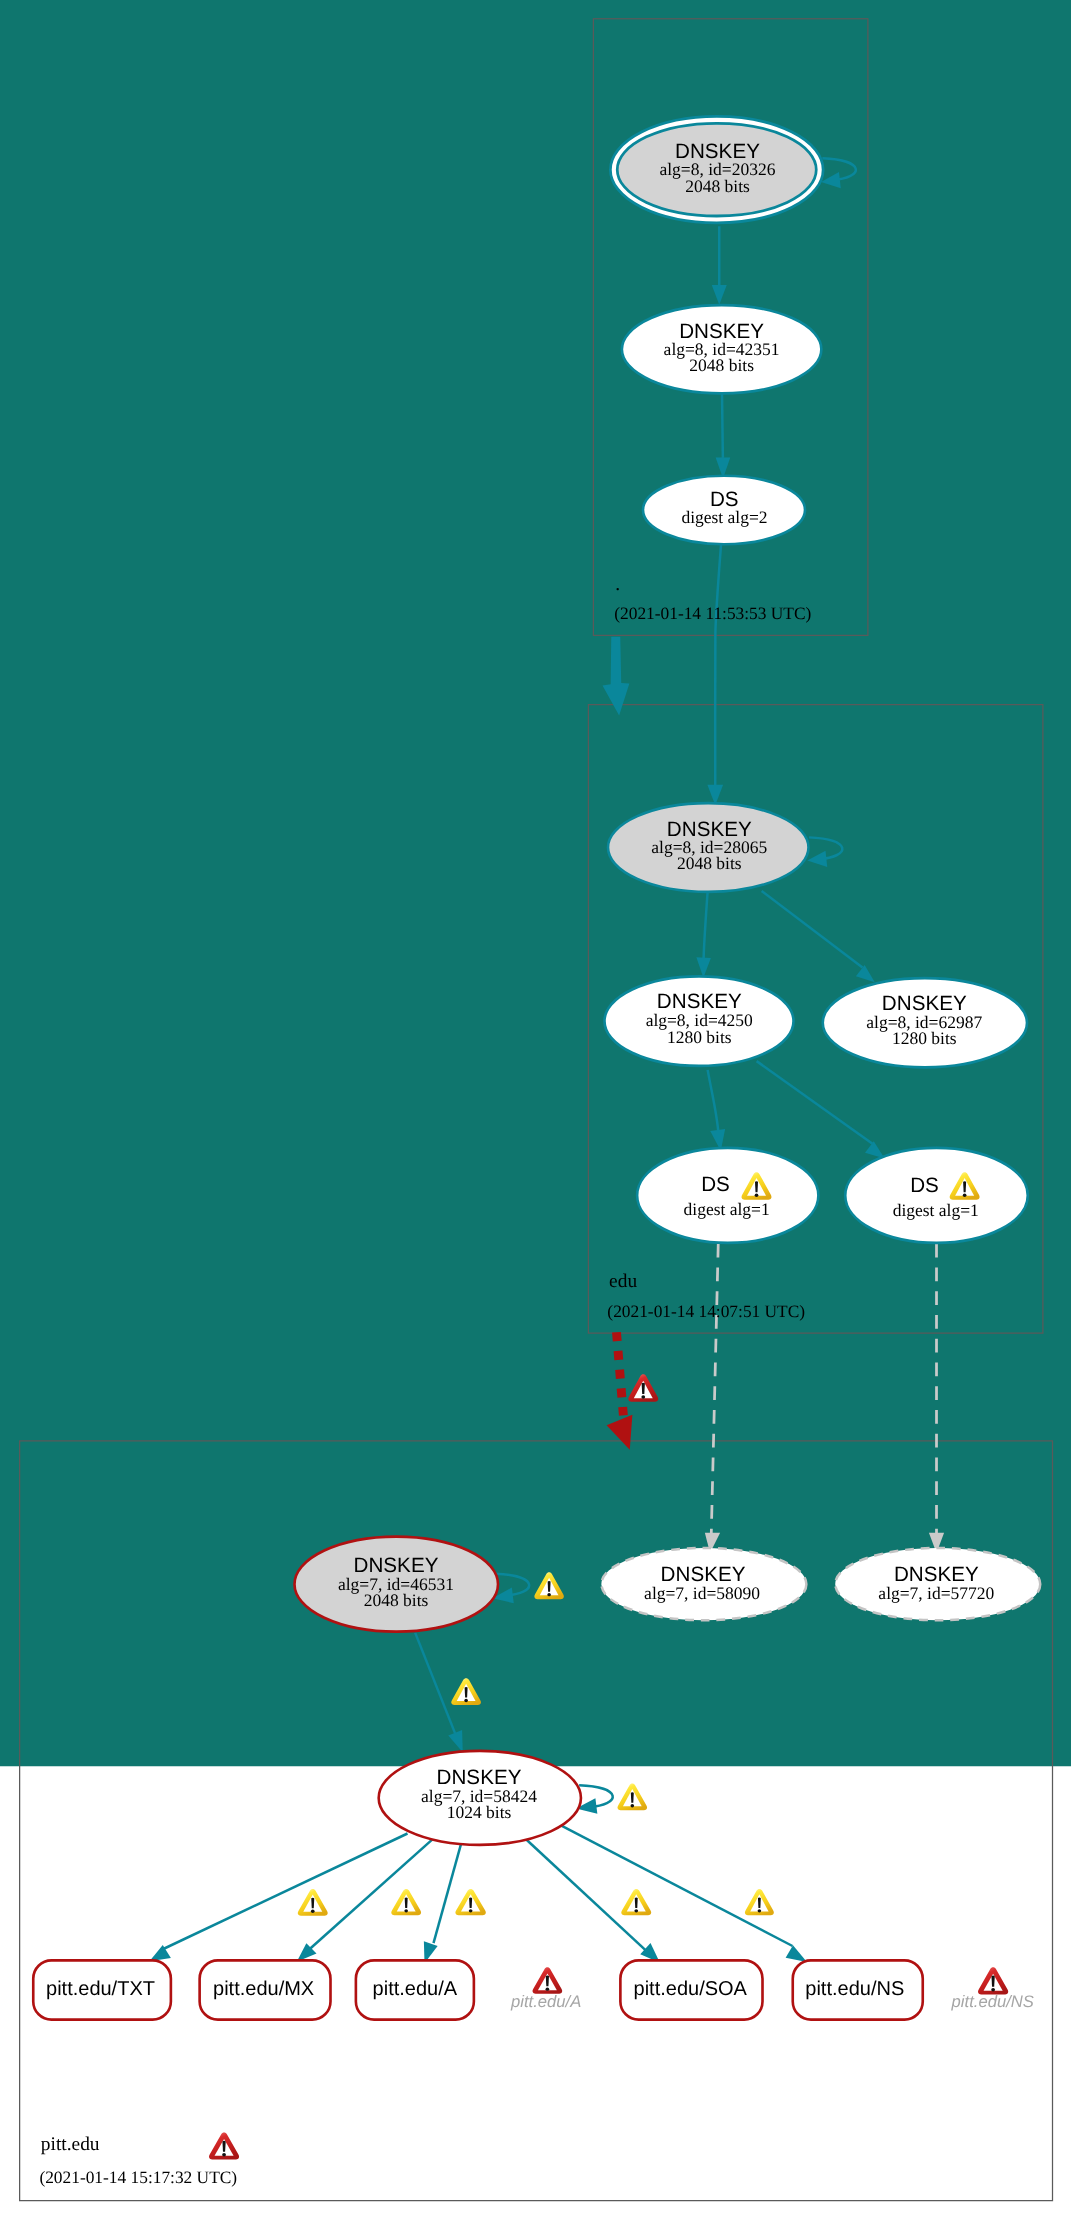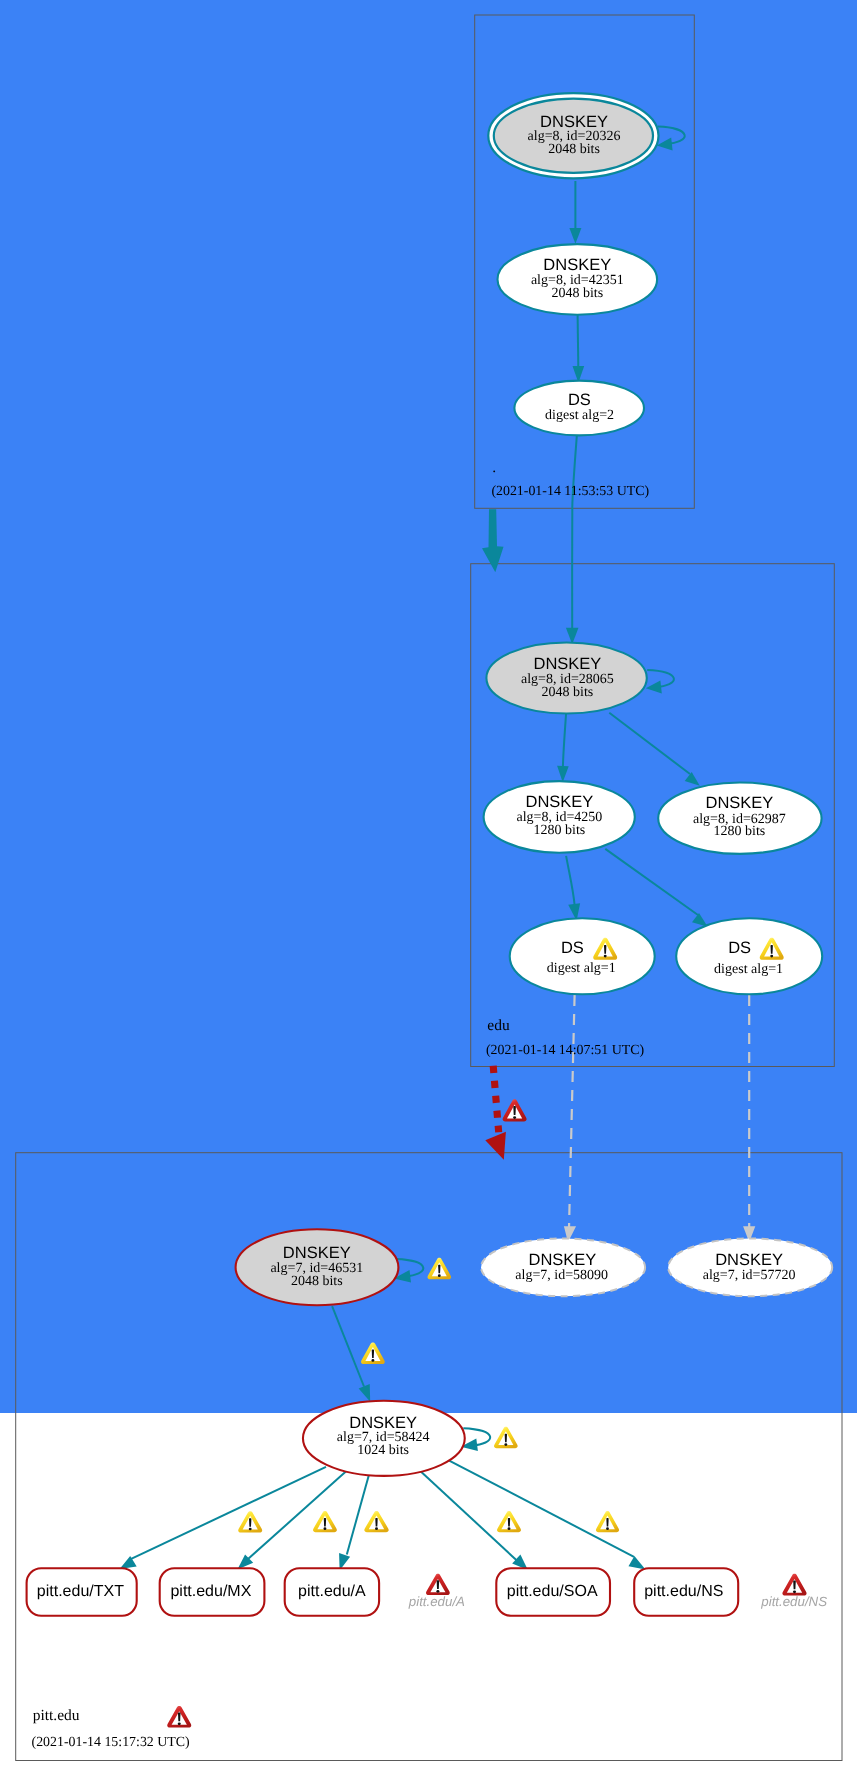--- a/index.html
+++ b/index.html
@@ -1,18 +1,18 @@
 <!DOCTYPE html>
 <html><head>
 <meta charset="utf-8">
 <title>DNSSEC Authentication Chain</title>
 <style>
   html,body{margin:0;padding:0;background:#ffffff;-webkit-font-smoothing:antialiased;text-rendering:geometricPrecision;}
   body{width:857px;height:1776px;overflow:hidden;font-family:"Liberation Sans",sans-serif;}
-  #stage{position:relative;width:857px;height:1413px;background:#3b82f6;}
+  #stage{position:relative;width:857px;height:1413px;background:#0f766e;}
   svg#diagram{display:block;}
   .zbox{fill:none;stroke:#5a5a5a;stroke-width:1;}
   .tsans{font-family:"Liberation Sans",sans-serif;fill:#000000;font-size:16.5px;}
   .tserif{font-family:"Liberation Serif","DejaVu Serif",serif;fill:#000000;font-size:14px;}
   .rlabel{font-family:"Liberation Sans",sans-serif;fill:#000000;font-size:16px;}
   .zlabel{font-family:"Liberation Serif","DejaVu Serif",serif;fill:#000000;font-size:15.5px;}
   .zstamp{font-family:"Liberation Serif","DejaVu Serif",serif;fill:#000000;font-size:13.9px;}
   .errlabel{font-family:"Liberation Sans",sans-serif;fill:#a6a6a6;font-size:13.3px;font-style:italic;}
   .ed-teal{fill:none;stroke:#0a879b;stroke-width:2.0;}
   .ed-gray{fill:none;stroke:#cacaca;stroke-width:2.2;}

